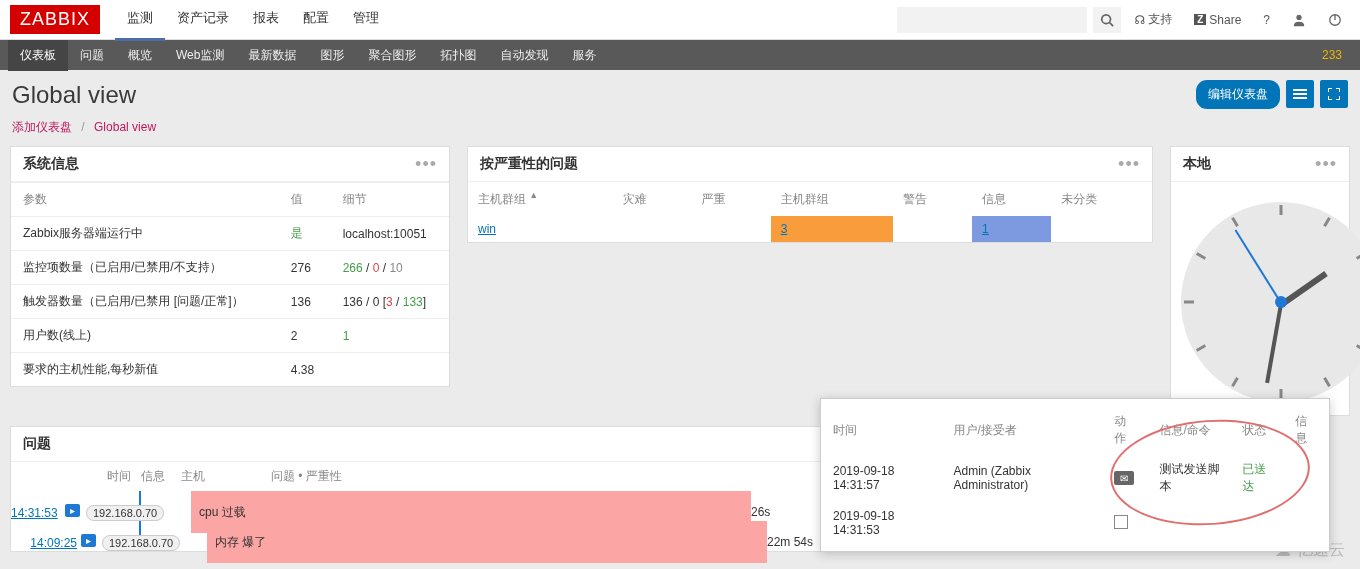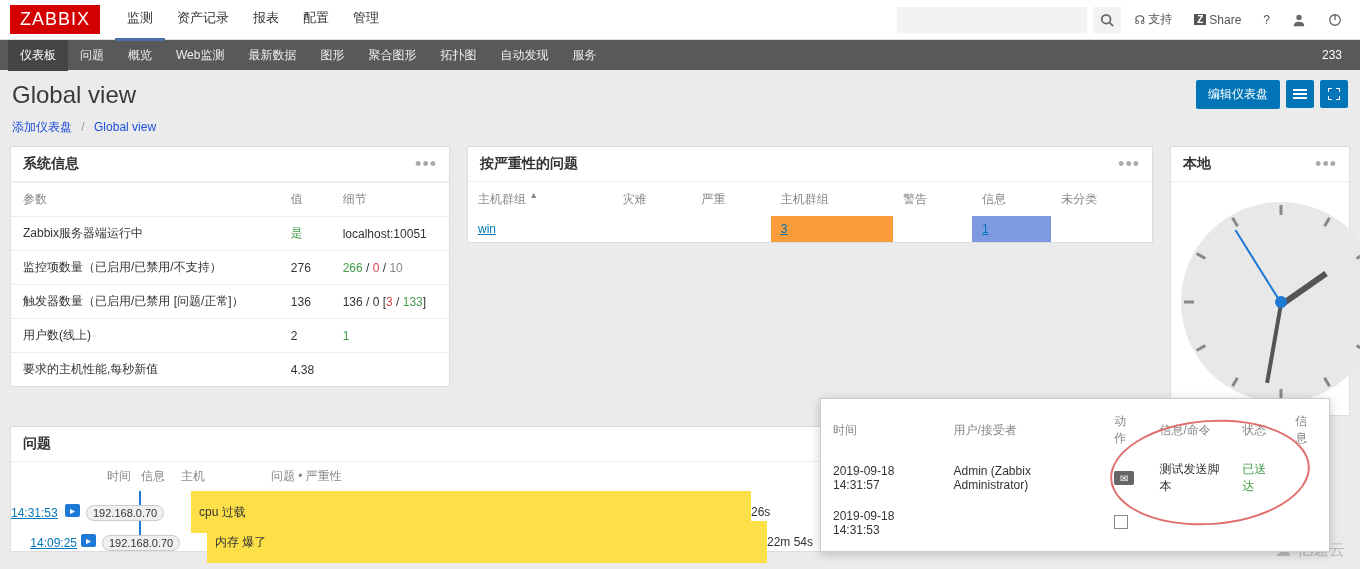--- a/index.html
+++ b/index.html
@@ -12,30 +12,30 @@
 .topnav-item { padding: 11px 12px; color: #333; cursor: pointer; font-size: 13px; }
 .topnav-item.active { border-bottom: 3px solid #4b6ea8; color: #333; }
 .top-right { margin-left: auto; display: flex; align-items: center; gap: 6px; }
 .search { width: 190px; height: 26px; background: #f2f2f2; border: none; padding: 0 8px; font-size: 12px; }
 .search-btn { background: #f2f2f2; width: 28px; height: 26px; display: flex; align-items: center; justify-content: center; color: #666; }
 .toplink { padding: 4px 8px; font-size: 12px; color: #555; display: flex; align-items: center; gap: 3px; cursor: pointer; }
 
 .subnav { background: #595959; height: 30px; display: flex; align-items: center; padding: 0 8px; }
 .subnav-item { color: #eee; padding: 7px 12px; font-size: 12px; cursor: pointer; }
 .subnav-item.active { background: #454545; color: #fff; }
-.subnav-right { margin-left: auto; color: #ffffff; font-size: 12px; padding: 0 10px; }
+.subnav-right { margin-left: auto; color: #eab308; font-size: 12px; padding: 0 10px; }
 
 .page-head { display: flex; align-items: center; padding: 10px 12px 6px; }
 .page-title { font-size: 24px; color: #3a3a3a; font-weight: normal; }
 .head-right { margin-left: auto; display: flex; gap: 6px; }
-.btn-blue { background: #0275b8; color: #fff; border: none; padding: 6px 12px; font-size: 12px; cursor: pointer; border-radius: 2px; }
+.btn-blue { background: #0275b8; color: #fff; border: none; padding: 6px 12px; font-size: 12px; cursor: pointer; border-radius: 11px; }
 .icon-btn { background: #0275b8; width: 28px; height: 28px; display: flex; align-items: center; justify-content: center; color: #fff; cursor: pointer; border-radius: 2px; }
 
 .breadcrumb { padding: 4px 12px 10px; font-size: 12px; }
-.breadcrumb a { color: #1d4ed8; }
+.breadcrumb a { color: #be185d; }
 .bc-sep { color: #999; margin: 0 6px; }
 
 .dash { display: flex; gap: 17px; padding: 0 10px; }
 .col-left { width: 440px; }
 .col-mid { flex: 1; }
 .col-right { width: 180px; }
 
 .widget { background: #fff; border: 1px solid #ddd; margin-bottom: 10px; }
 .w-head { display: flex; align-items: center; padding: 8px 12px; border-bottom: 1px solid #eee; }
 .w-title { font-size: 14px; font-weight: bold; }
@@ -61,21 +61,21 @@
 .clock-face { width: 200px; height: 200px; border-radius: 50%; background: #e8e8e8; position: absolute; left: 10px; top: 10px; }
 .clock-center { width: 12px; height: 12px; background: #1e78d6; border-radius: 50%; position: absolute; left: 50%; top: 50%; transform: translate(-50%,-50%); z-index: 5; }
 .hand { position: absolute; left: 50%; top: 50%; transform-origin: 0 50%; background: #555; }
 .hand-h { width: 55px; height: 6px; transform: rotate(-35deg); }
 .hand-m { width: 80px; height: 4px; transform: rotate(100deg); }
 .hand-s { width: 86px; height: 2px; background: #1e78d6; transform: rotate(-122deg); }
 .tick { position: absolute; background: #888; left: 50%; top: 50%; }
 
 .time-tag { background: #1e78d6; color: #fff; font-size: 10px; padding: 1px 5px; border-radius: 2px; position: absolute; }
 .host-tag { background: #f0f0f0; border: 1px solid #ccc; font-size: 11px; padding: 1px 6px; border-radius: 8px; }
-.orange-bar { background: #fde047; height: 42px; display: flex; align-items: center; padding: 0 8px; font-size: 12px; }
+.orange-bar { background: #fca5a5; height: 42px; display: flex; align-items: center; padding: 0 8px; font-size: 12px; }
 .prob-wrap { position: relative; }
 
 .popup { position: absolute; background: #fff; border: 1px solid #ccc; box-shadow: 0 2px 10px rgba(0,0,0,.2); left: 820px; top: 398px; width: 510px; font-size: 12px; padding: 6px 0; z-index: 20; }
 .popup-table { width: 100%; }
 .popup-table th { text-align: left; color: #888; font-weight: normal; padding: 6px 10px; }
 .popup-table td { padding: 6px 10px; }
 .mail-ico { display: inline-flex; width: 20px; height: 14px; background: #666; color:#fff; align-items:center; justify-content:center; font-size:10px; border-radius:2px; }
 .dl-ico { display:inline-block; width:14px; height:14px; border:1px solid #888; position:relative; }
 
 .circle-mark { position: absolute; border: 2px solid #e07070; border-radius: 50%; width: 200px; height: 105px; left: 1110px; top: 420px; z-index: 30; pointer-events: none; transform: rotate(-4deg); }

